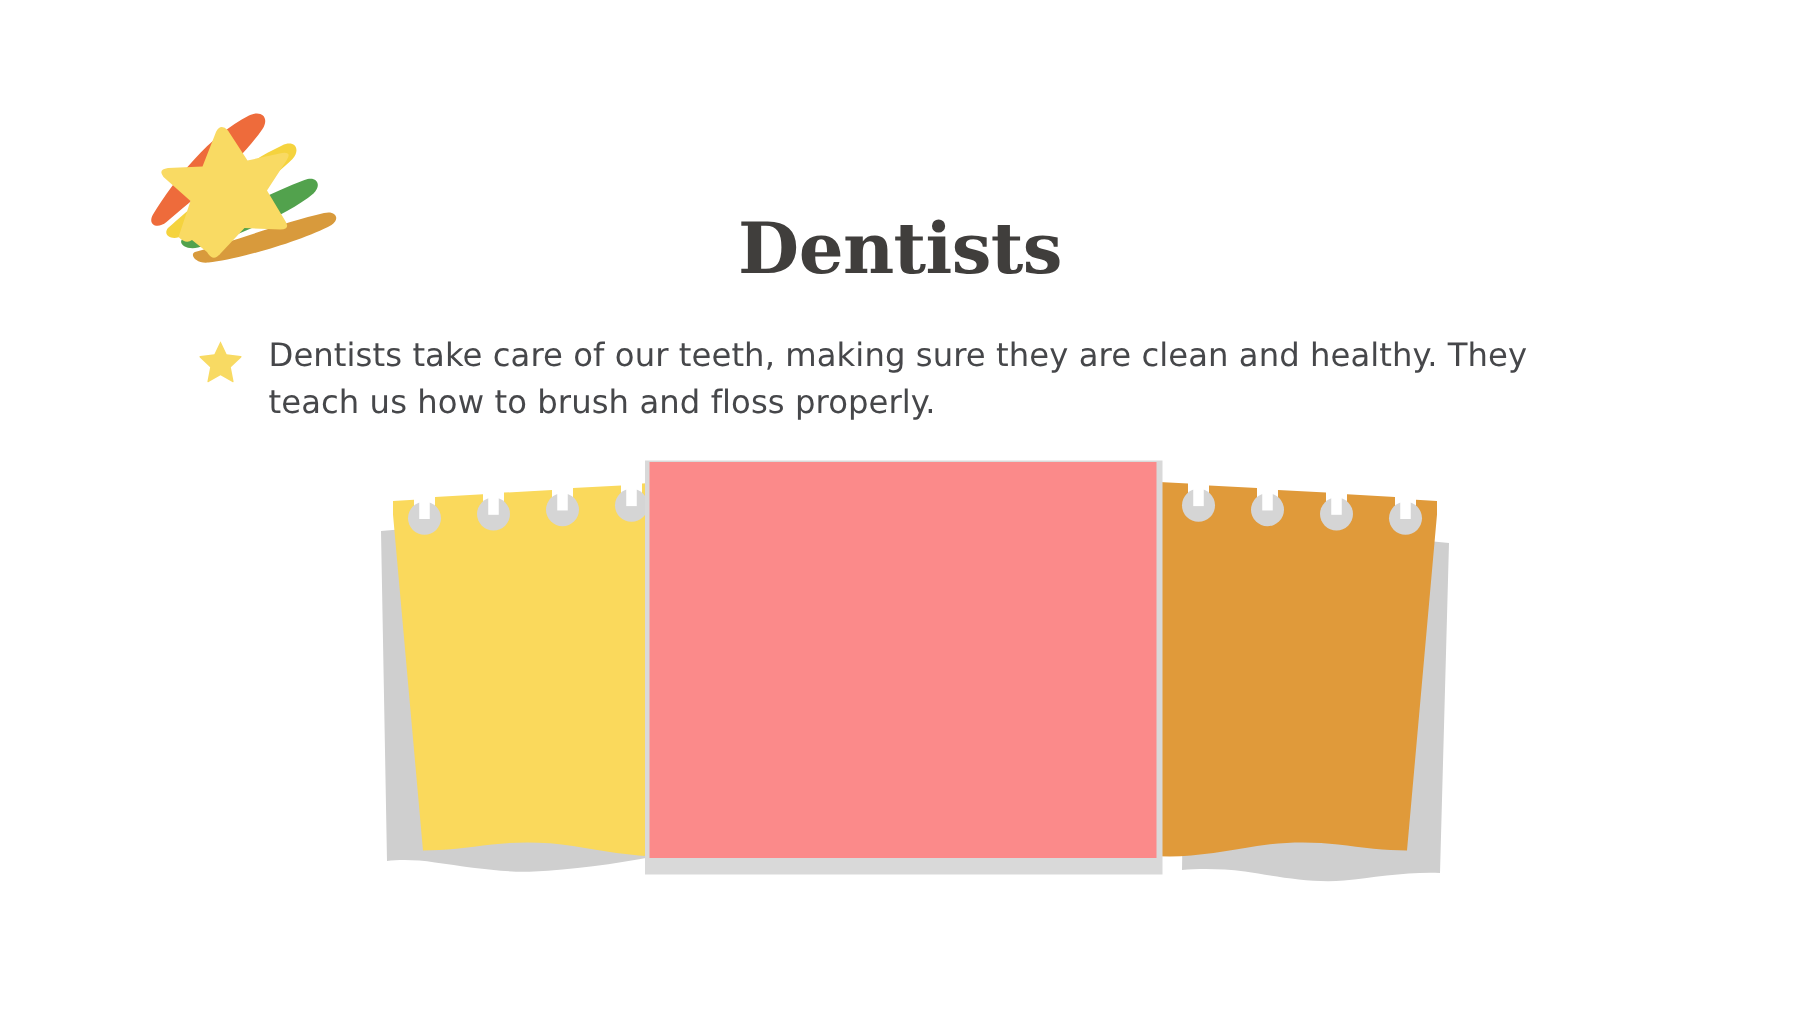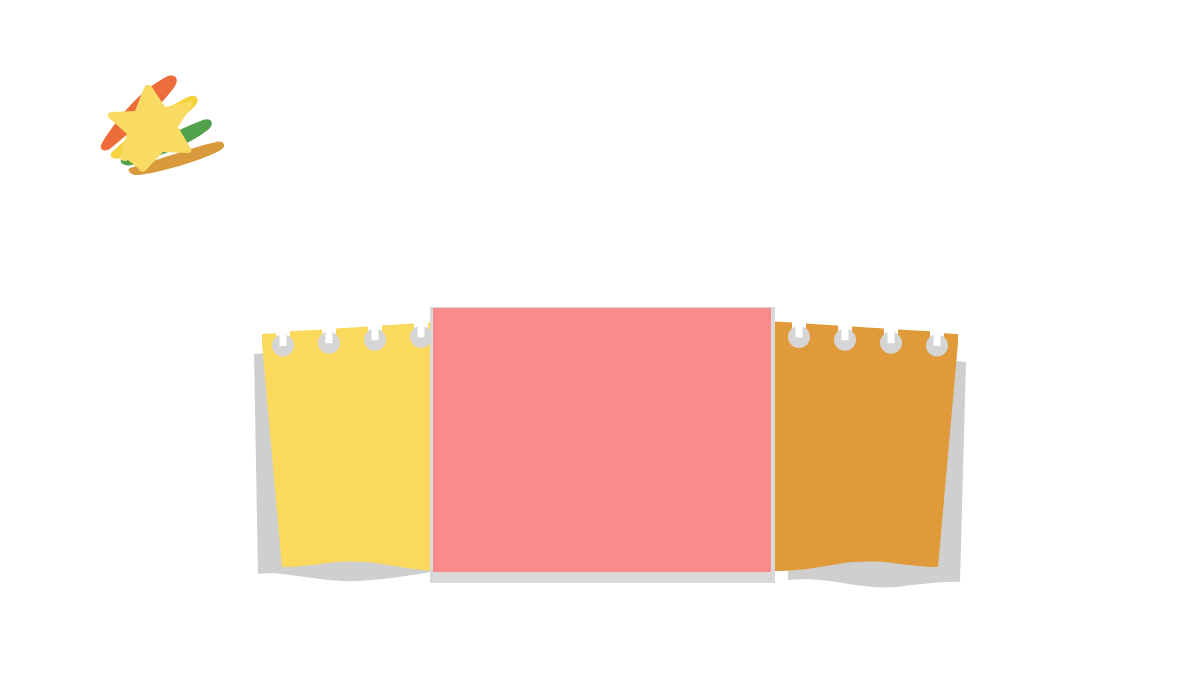--- a/index.html
+++ b/index.html
@@ -114,21 +114,43 @@
                L 112 89
                Q 116 95, 109 95
                L 85 94
                L 69 111
                Q 64 117, 60 110
                L 50 102
                Q 46 105, 41 100 Z" fill="#F9DA63"></path>
     </svg>
   </div>
 
-
+  <div id="title">Dentists</div>
+
+  <div id="body-block">
+    <div id="bullet-star">
+      <svg viewBox="0 0 30 30" width="30" height="30" xmlns="http://www.w3.org/2000/svg">
+        <path d="M 15 1.5
+                 L 19.1 10.2
+                 L 28.5 11.3
+                 Q 29.6 11.5, 28.8 12.3
+                 L 21.9 18.8
+                 L 23.7 28.1
+                 Q 23.9 29.2, 22.9 28.7
+                 L 15 24.2
+                 L 7.1 28.7
+                 Q 6.1 29.2, 6.3 28.1
+                 L 8.1 18.8
+                 L 1.2 12.3
+                 Q 0.4 11.5, 1.5 11.3
+                 L 10.9 10.2 Z" fill="#F8DA63"></path>
+      </svg>
+    </div>
+    <div id="body-text">Dentists take care of our teeth, making sure they are clean and healthy. They teach us how to brush and floss properly.</div>
+  </div>
 
   <div id="notepads">
     <svg viewBox="0 0 740 320" width="740" height="320" xmlns="http://www.w3.org/2000/svg">
 
       <g>
 
         <path d="M 14 64
                  L 188 49
                  L 196 281
                  C 170 286, 140 290, 116 291

